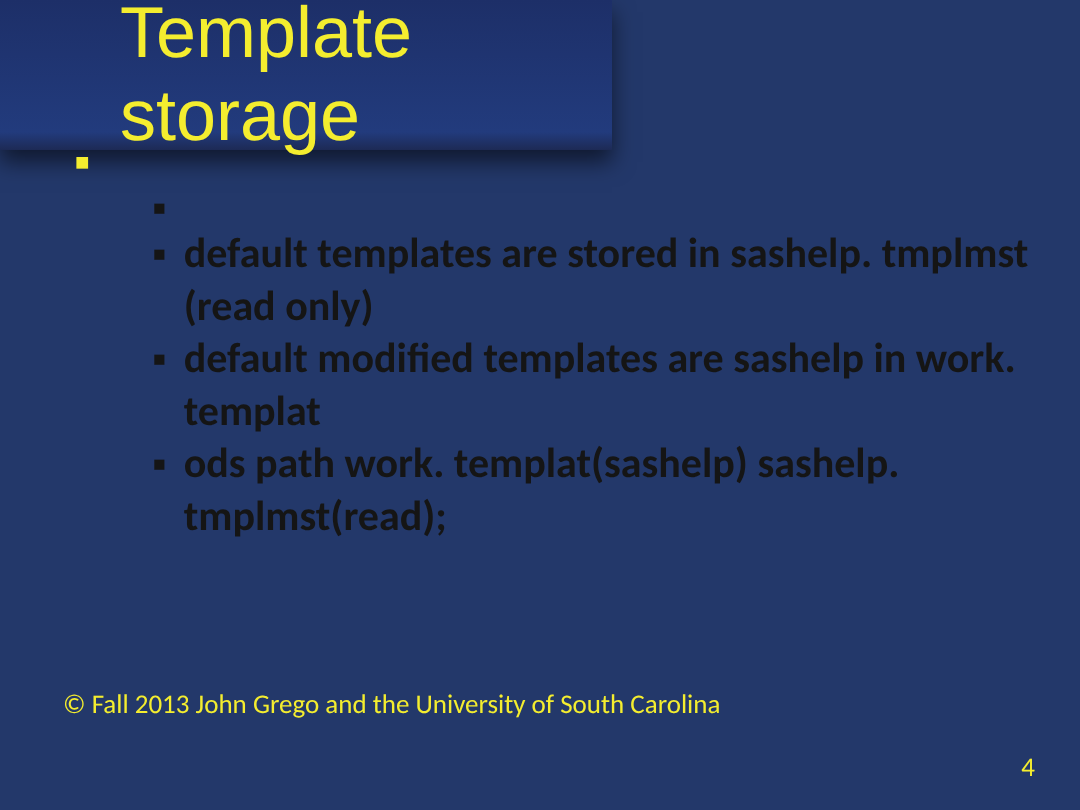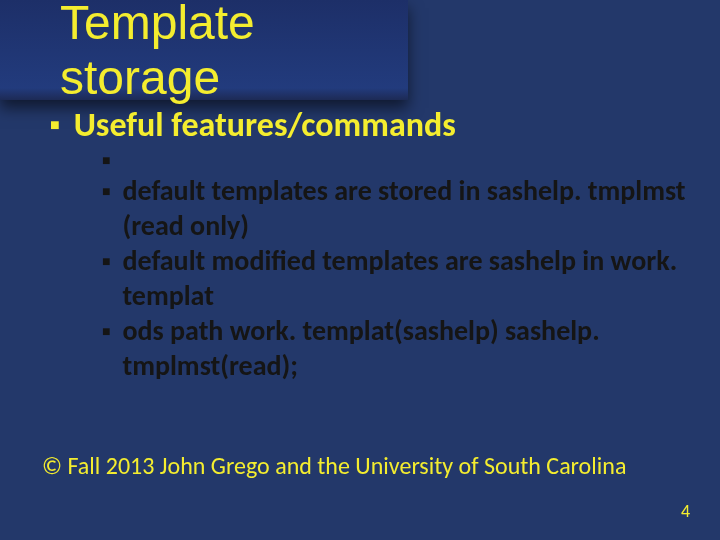--- a/index.html
+++ b/index.html
@@ -13,21 +13,21 @@
     position: absolute;
     left: 0;
     top: 0;
     width: 408px;
     height: 100px;
     background: linear-gradient(180deg, #1d2f68 0%, #223b7d 88%, #1d2a55 100%);
     box-shadow: 0 8px 14px rgba(0,0,0,0.55);
     display: flex;
     align-items: center;
     justify-content: center;
-    padding-left: 60px;
+    padding-left: 80px;
   }
   .title-text {
     color: #f4ed2f;
     font-size: 48px;
     font-weight: 400;
     font-family: "Segoe UI Light", "Segoe UI", sans-serif;
   }
   .content {
     position: absolute;
     left: 30px;
@@ -73,42 +73,41 @@
     color: #151515;
     font-weight: 700;
     font-size: 28px;
     line-height: 1.25;
   }
   .footer-credit {
     position: absolute;
     left: 42px;
     bottom: 60px;
     color: #f4ed2f;
-    font-size: 24px;
+    font-size: 18px;
     font-weight: 400;
   }
   .page-num {
     position: absolute;
     right: 30px;
     bottom: 18px;
     color: #f4ed2f;
     font-size: 18px;
   }
 </style>
 </head>
 <body>
 
 <div class="title-box">
   <div class="title-text">Template storage</div>
 </div>
 
 <div class="content">
   <div class="top-item">
     <span class="top-bullet">■</span>
-    <span class="top-text">Useful features/commands</span>
   </div>
   <div class="sub-list">
     <div class="sub-item">
       <span class="sub-bullet">■</span>
     </div>
     <div class="sub-item">
       <span class="sub-bullet">■</span>
       <span class="sub-text">default templates are stored in sashelp. tmplmst (read only)</span>
     </div>
     <div class="sub-item">

